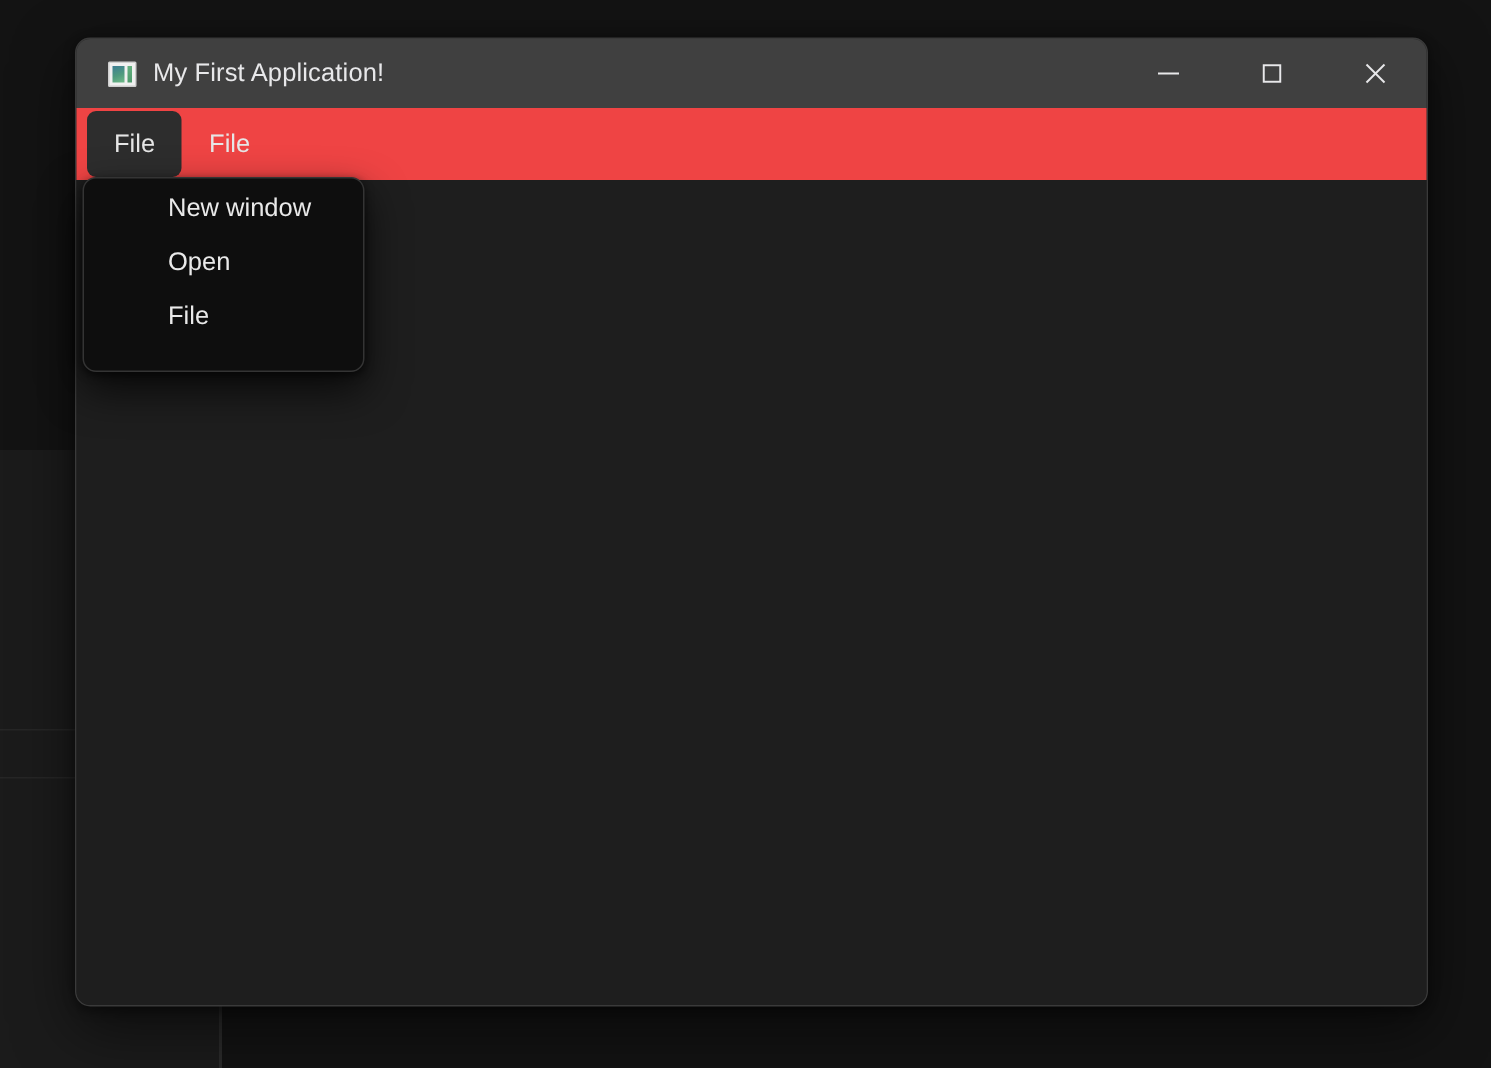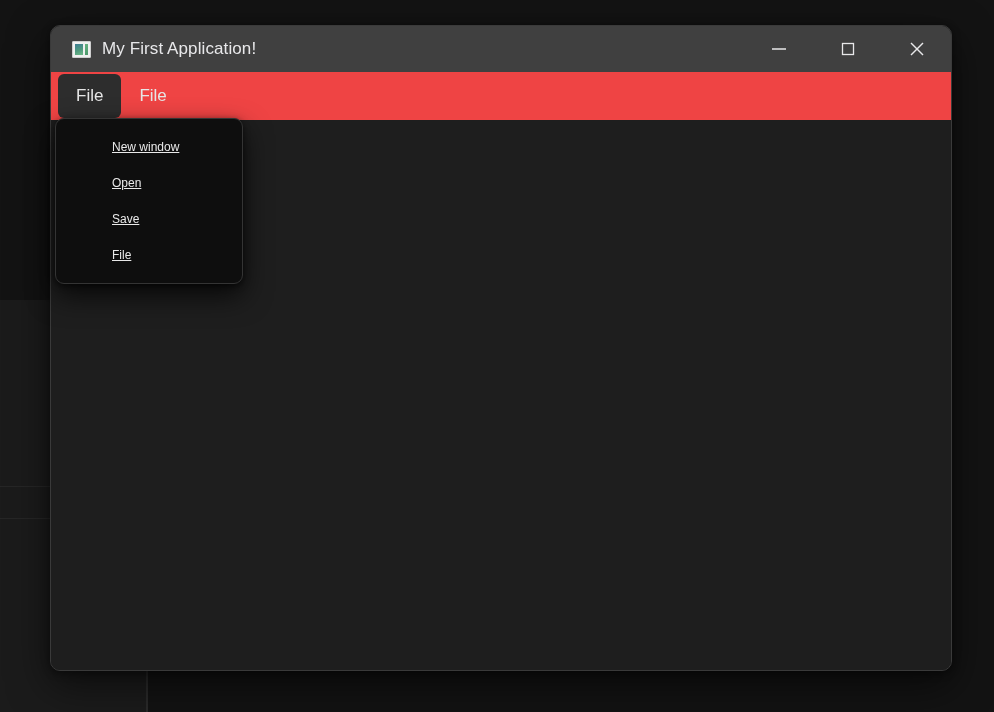--- a/index.html
+++ b/index.html
@@ -150,27 +150,26 @@
     background: #0e0e0e;
     border: 1px solid #343434;
     border-radius: 9px;
     box-sizing: border-box;
     box-shadow: 0 12px 28px rgba(0,0,0,0.70), 0 2px 6px rgba(0,0,0,0.6);
     z-index: 20;
   }
   .dropdown-item {
     height: 36px;
     display: flex;
-    align-items: center;
+    align-items: flex-start;
     padding-left: 56px;
     color: #e9e9e9;
-    font-size: 12px;
+    font-size: 17px;
     cursor: default;
     white-space: nowrap;
-    text-decoration: underline;
   }
 
   
   #client-area {
     position: absolute;
     left: 0;
     right: 0;
     top: 94px;
     bottom: 0;
     background: #1e1e1e;
@@ -242,18 +241,15 @@
 </div>
 
 <div id="file-dropdown">
   <div class="dropdown-item">
     <span>New window</span>
   </div>
   <div class="dropdown-item">
     <span>Open</span>
   </div>
   <div class="dropdown-item">
-    <span>Save</span>
-  </div>
-  <div class="dropdown-item">
     <span>File</span>
   </div>
 </div>
 
 </body></html>

